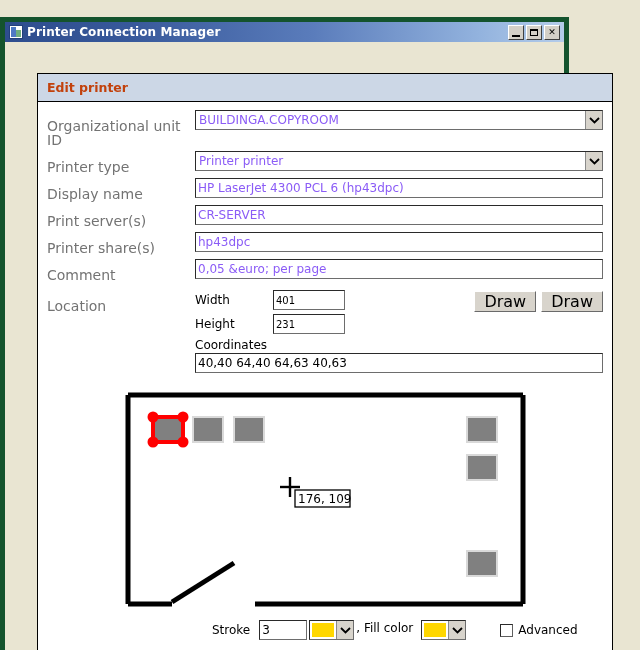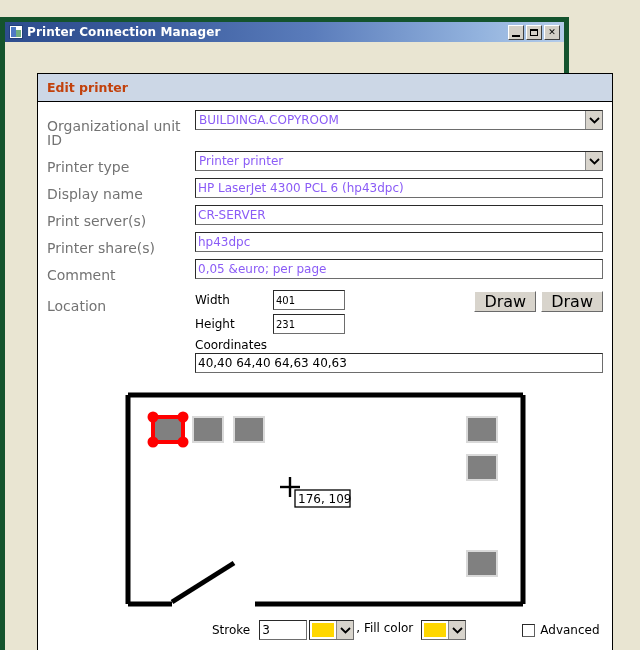--- a/index.html
+++ b/index.html
@@ -317,21 +317,20 @@
     border-left: 1px solid #8a8a8a;
     box-sizing: border-box;
     display: flex;
     align-items: center;
     justify-content: center;
   }
   #fill-sep { margin: 0 6px 4px 2px; }
   #adv-wrap {
     display: flex;
     align-items: center;
-    margin-left: 22px;
     padding-left: 34px;
   }
   #adv-check {
     width: 13px; height: 13px;
     box-sizing: border-box;
     border: 1px solid #5f5f5f;
     border-top-color: #2a2a2a;
     border-left-color: #2a2a2a;
     background: #fff;
     margin-right: 5px;

